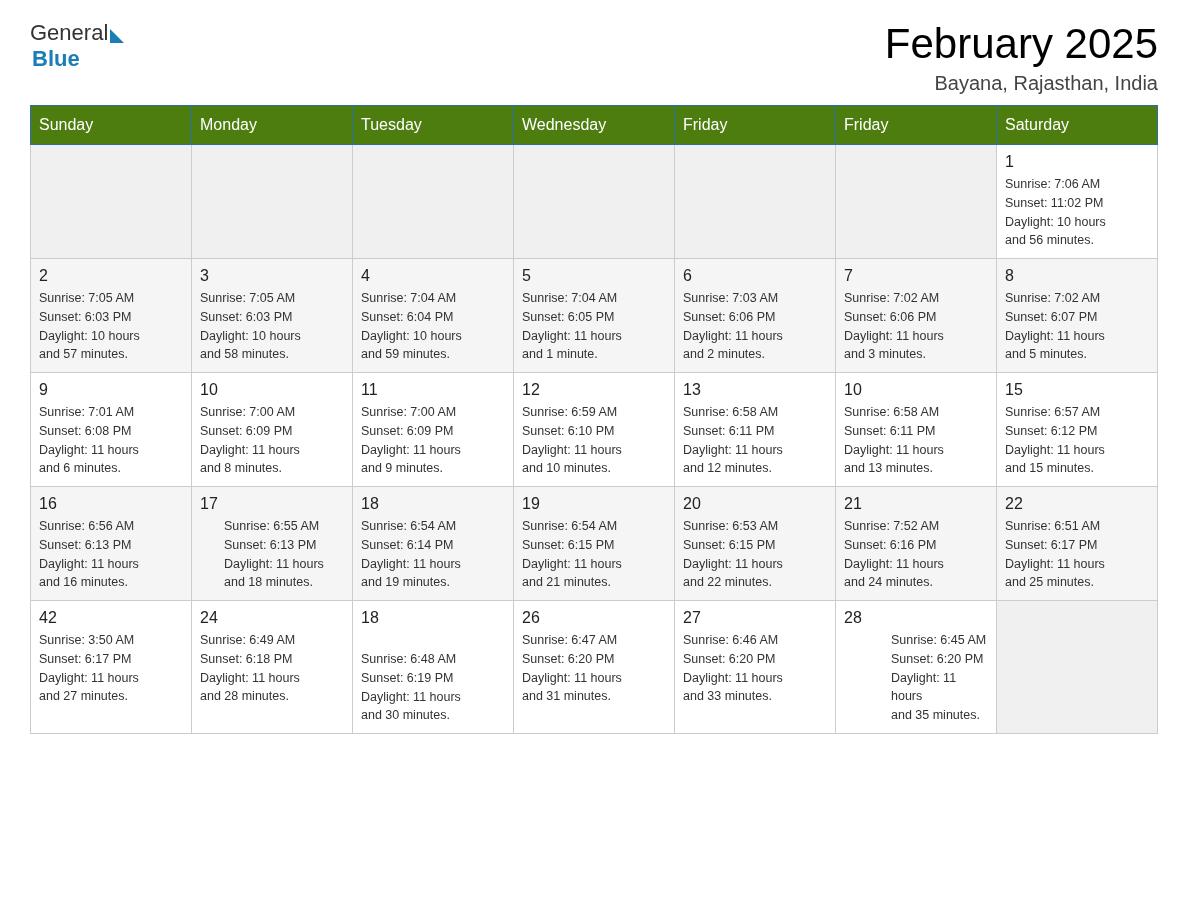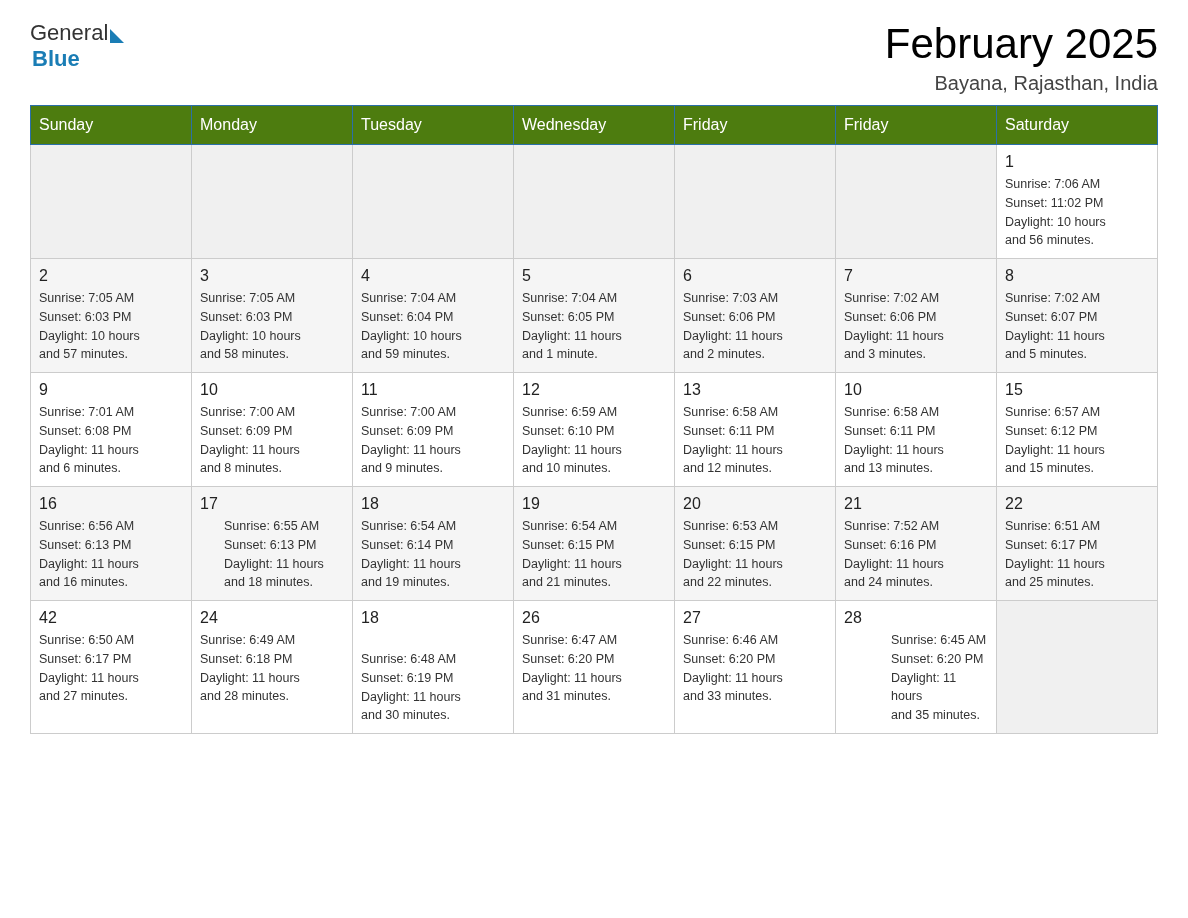--- a/index.html
+++ b/index.html
@@ -301,21 +301,21 @@
           <span class="day-number">22</span>
           <div class="day-info" style="white-space: pre-line;">Sunrise: 6:51 AM
 Sunset: 6:17 PM
 Daylight: 11 hours
 and 25 minutes.</div>
         </td>
       </tr>
       <tr>
         <td>
           <span class="day-number">42</span>
-          <div class="day-info" style="white-space: pre-line;">Sunrise: 6:50 AM
+          <div class="day-info" style="white-space: pre-line;">Sunrise: 3:50 AM
 Sunset: 6:17 PM
 Daylight: 11 hours
 and 27 minutes.</div>
         </td>
         <td>
           <span class="day-number">24</span>
           <div class="day-info" style="white-space: pre-line;">Sunrise: 6:49 AM
 Sunset: 6:18 PM
 Daylight: 11 hours
 and 28 minutes.</div>

